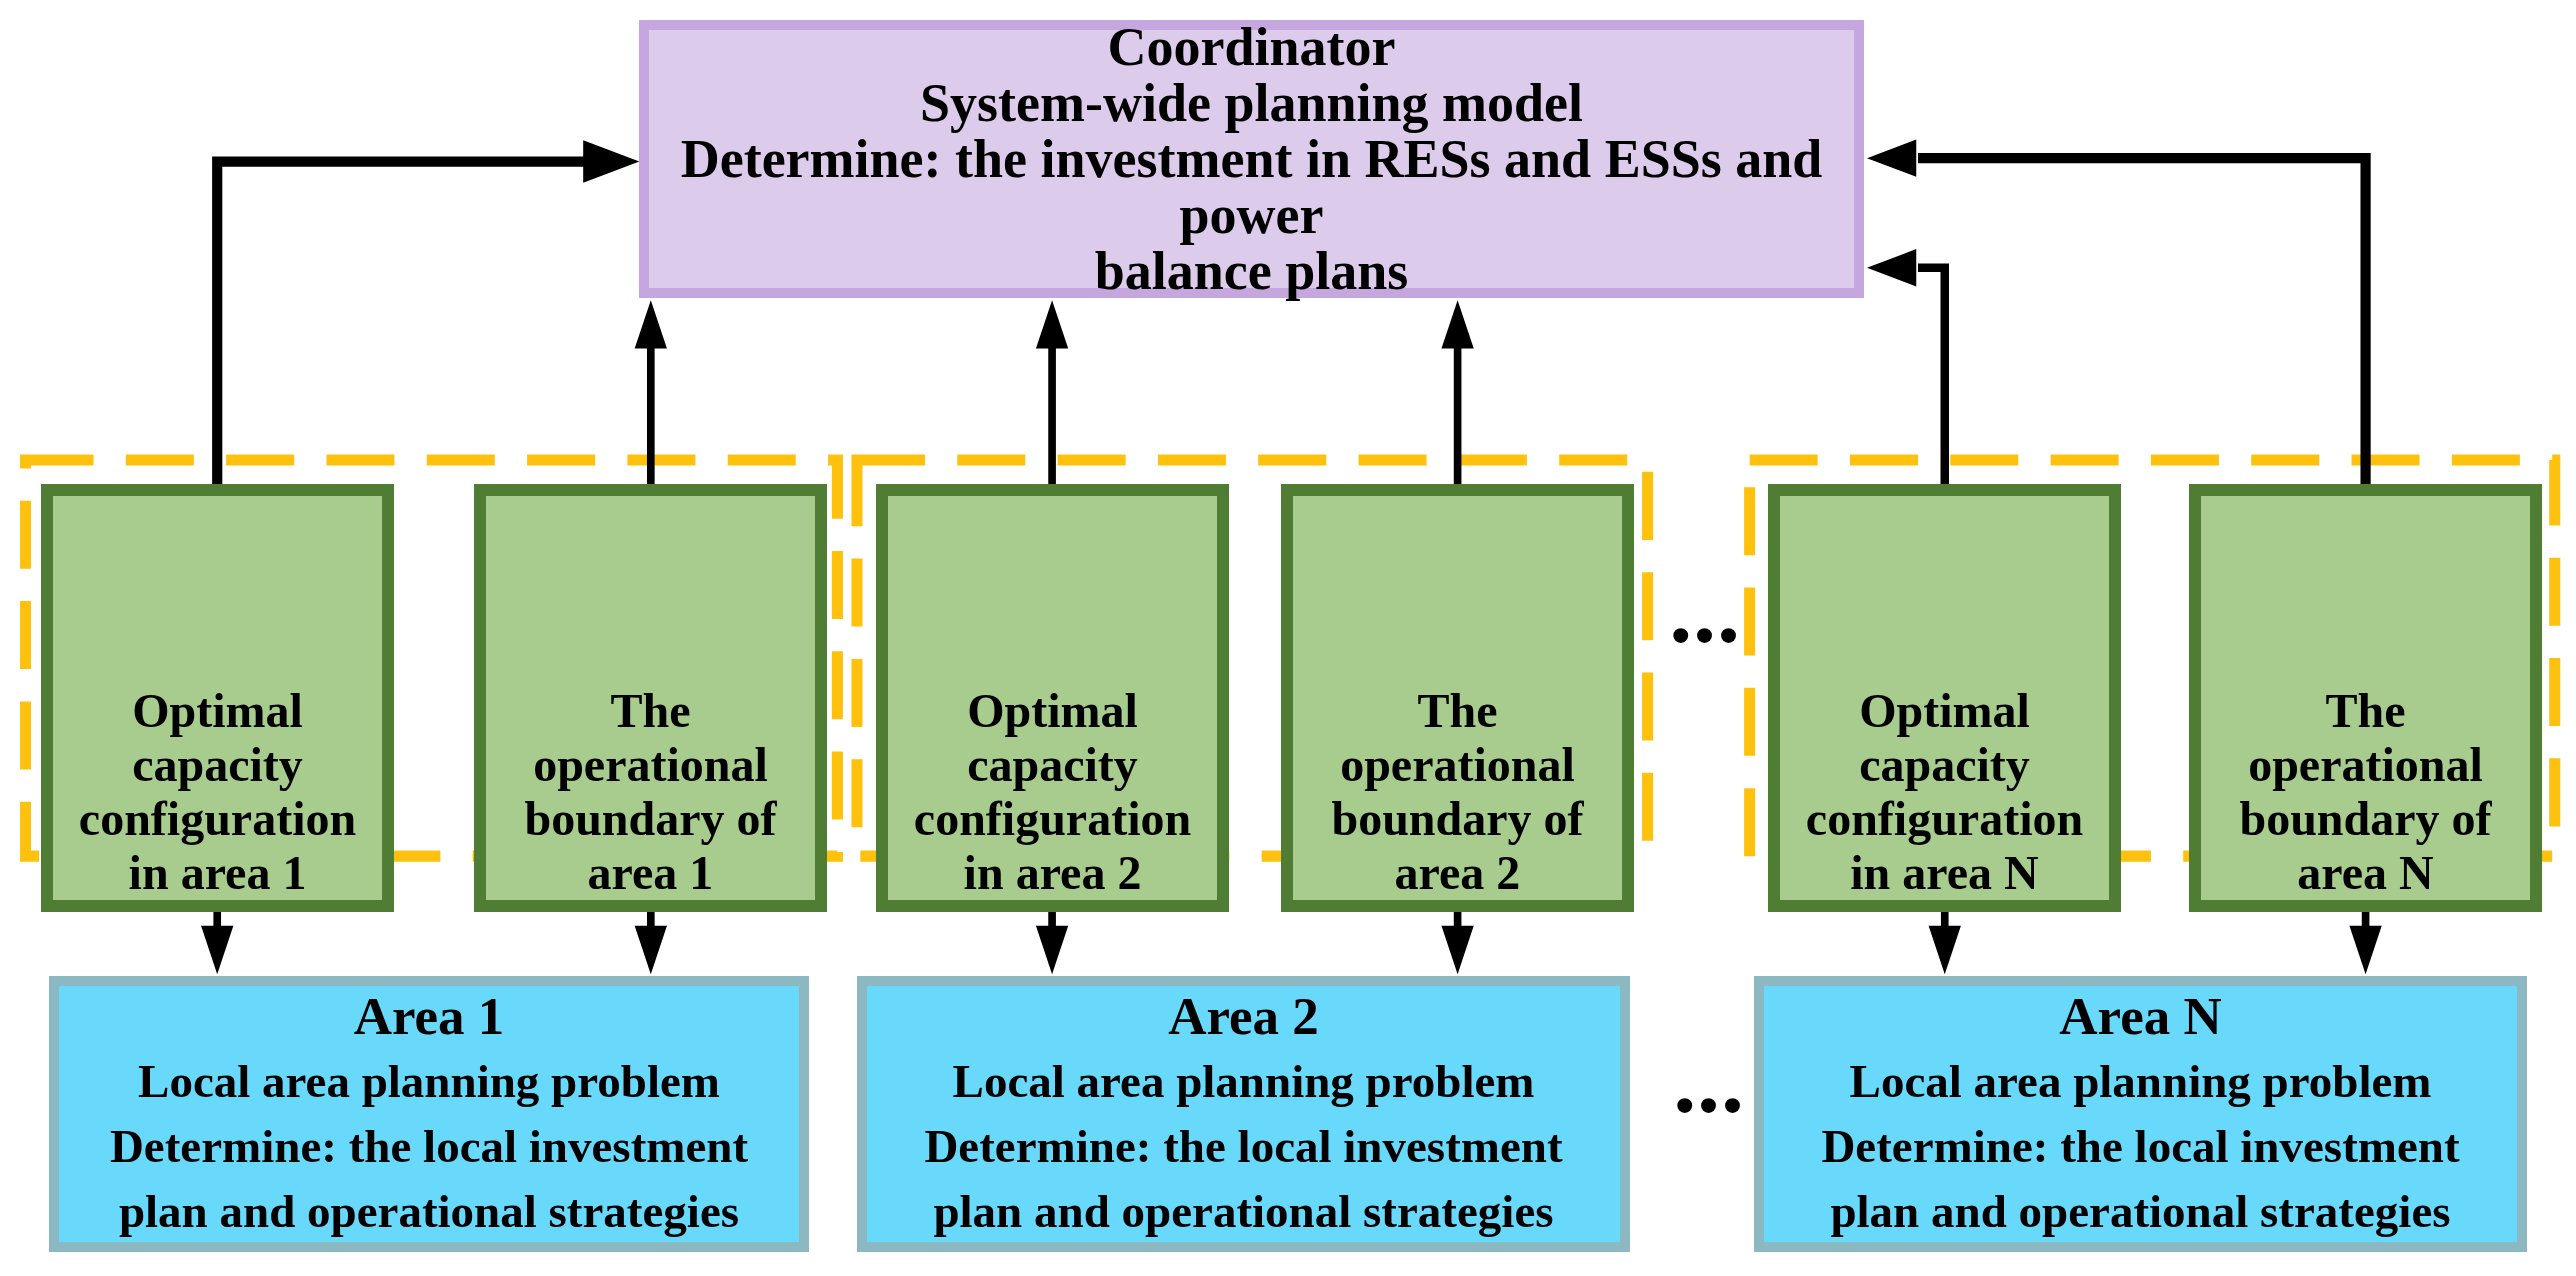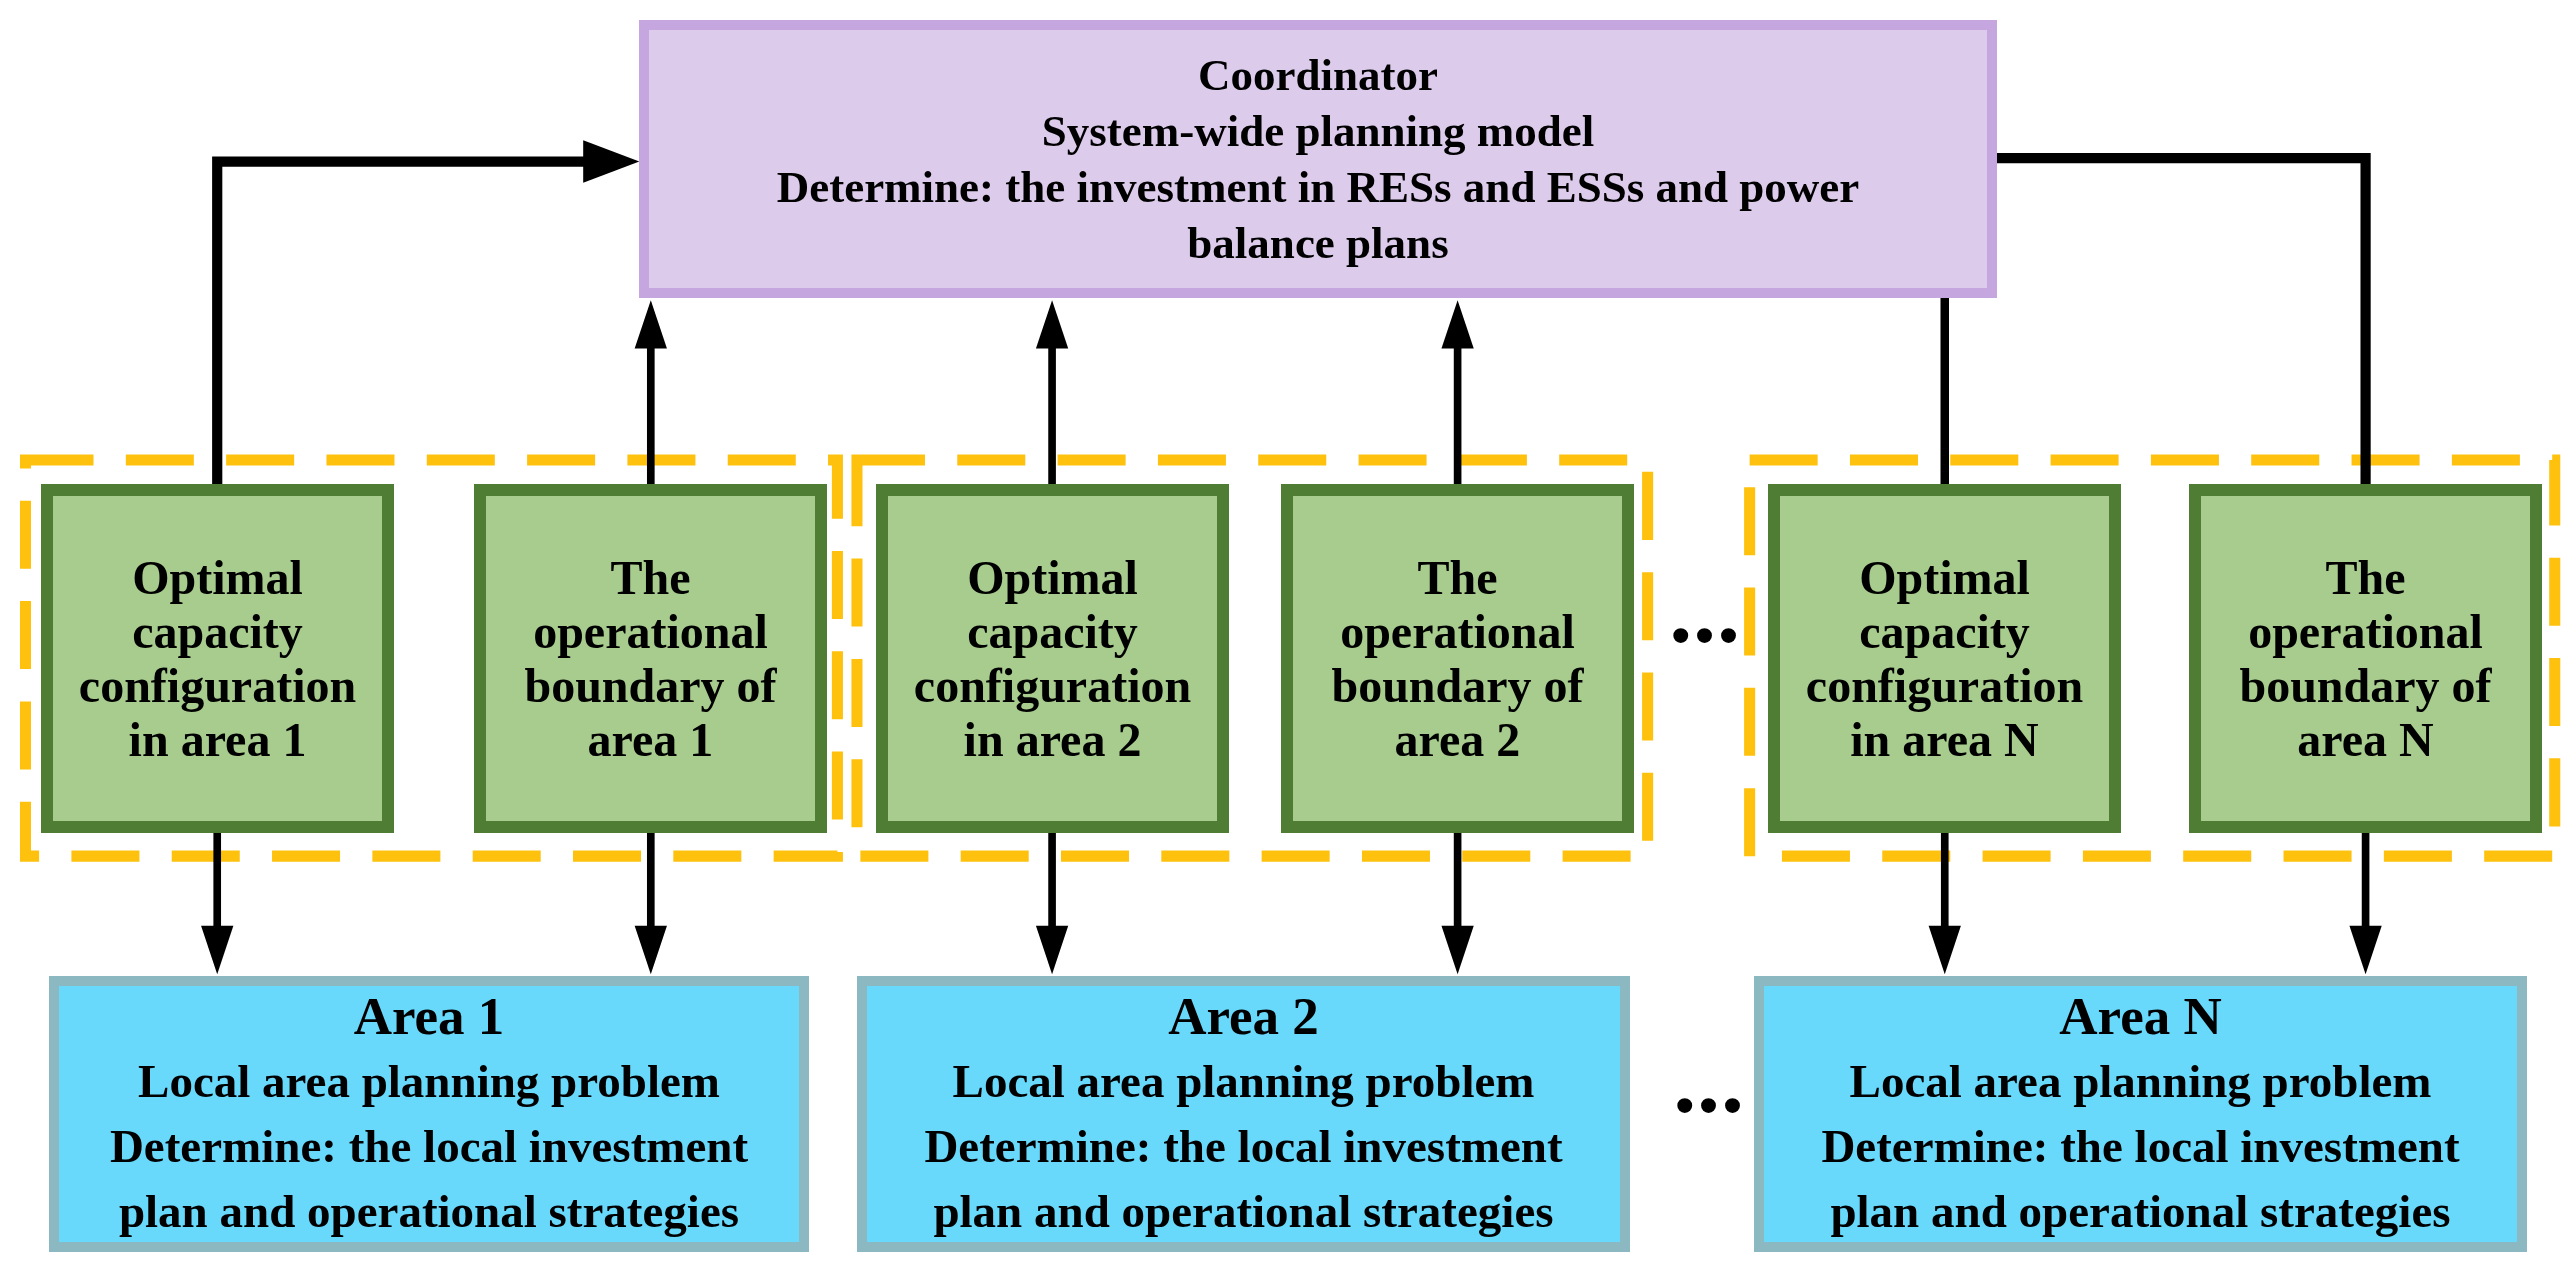--- a/index.html
+++ b/index.html
@@ -14,26 +14,26 @@
   body{width:2576px;height:1277px;overflow:hidden;
        font-family:"Liberation Serif","DejaVu Serif",serif;}
   .canvas{position:relative;width:2576px;height:1277px;background:#ffffff;}
   .layer{position:absolute;left:0;top:0;width:2576px;height:1277px;}
   .dashed{fill:none;stroke:var(--gold_dash);stroke-width:13;stroke-dasharray:80 38;}
   .aline{stroke:var(--arrow_black);fill:none;}
   .ahead{fill:var(--arrow_black);stroke:none;}
   .box{position:absolute;display:flex;flex-direction:column;align-items:center;justify-content:center;
        text-align:center;color:#000;font-weight:700;}
   .txt{white-space:pre-line;}
-  .coordinator{left:639px;top:20.4px;width:1358px;height:278px;
+  .coordinator{left:639px;top:20.4px;width:1225px;height:278px;
        background:var(--purple_fill);border:10.2px solid var(--purple_border);
-       font-size:45px;line-height:56px;}
-  .gbox{top:484px;width:353px;height:349px;
+       font-size:54px;line-height:56px;}
+  .gbox{top:484px;width:353px;height:428px;
        background:var(--green_fill);border:12px solid var(--green_border);
-       font-size:48px;line-height:54px;}
+       font-size:48px;line-height:54px;justify-content:flex-end;}
   .abox{top:976px;height:276px;
        background:var(--cyan_fill);border:10.2px solid var(--cyan_border);
        font-size:47px;line-height:65px;}
   .atitle{font-size:53px;line-height:65px;font-weight:700;}
   .dots{position:absolute;width:102px;text-align:center;color:#000;
        font-weight:700;font-size:92px;line-height:92px;letter-spacing:0.9px;}
 </style>
 </head>
 <body>
 

